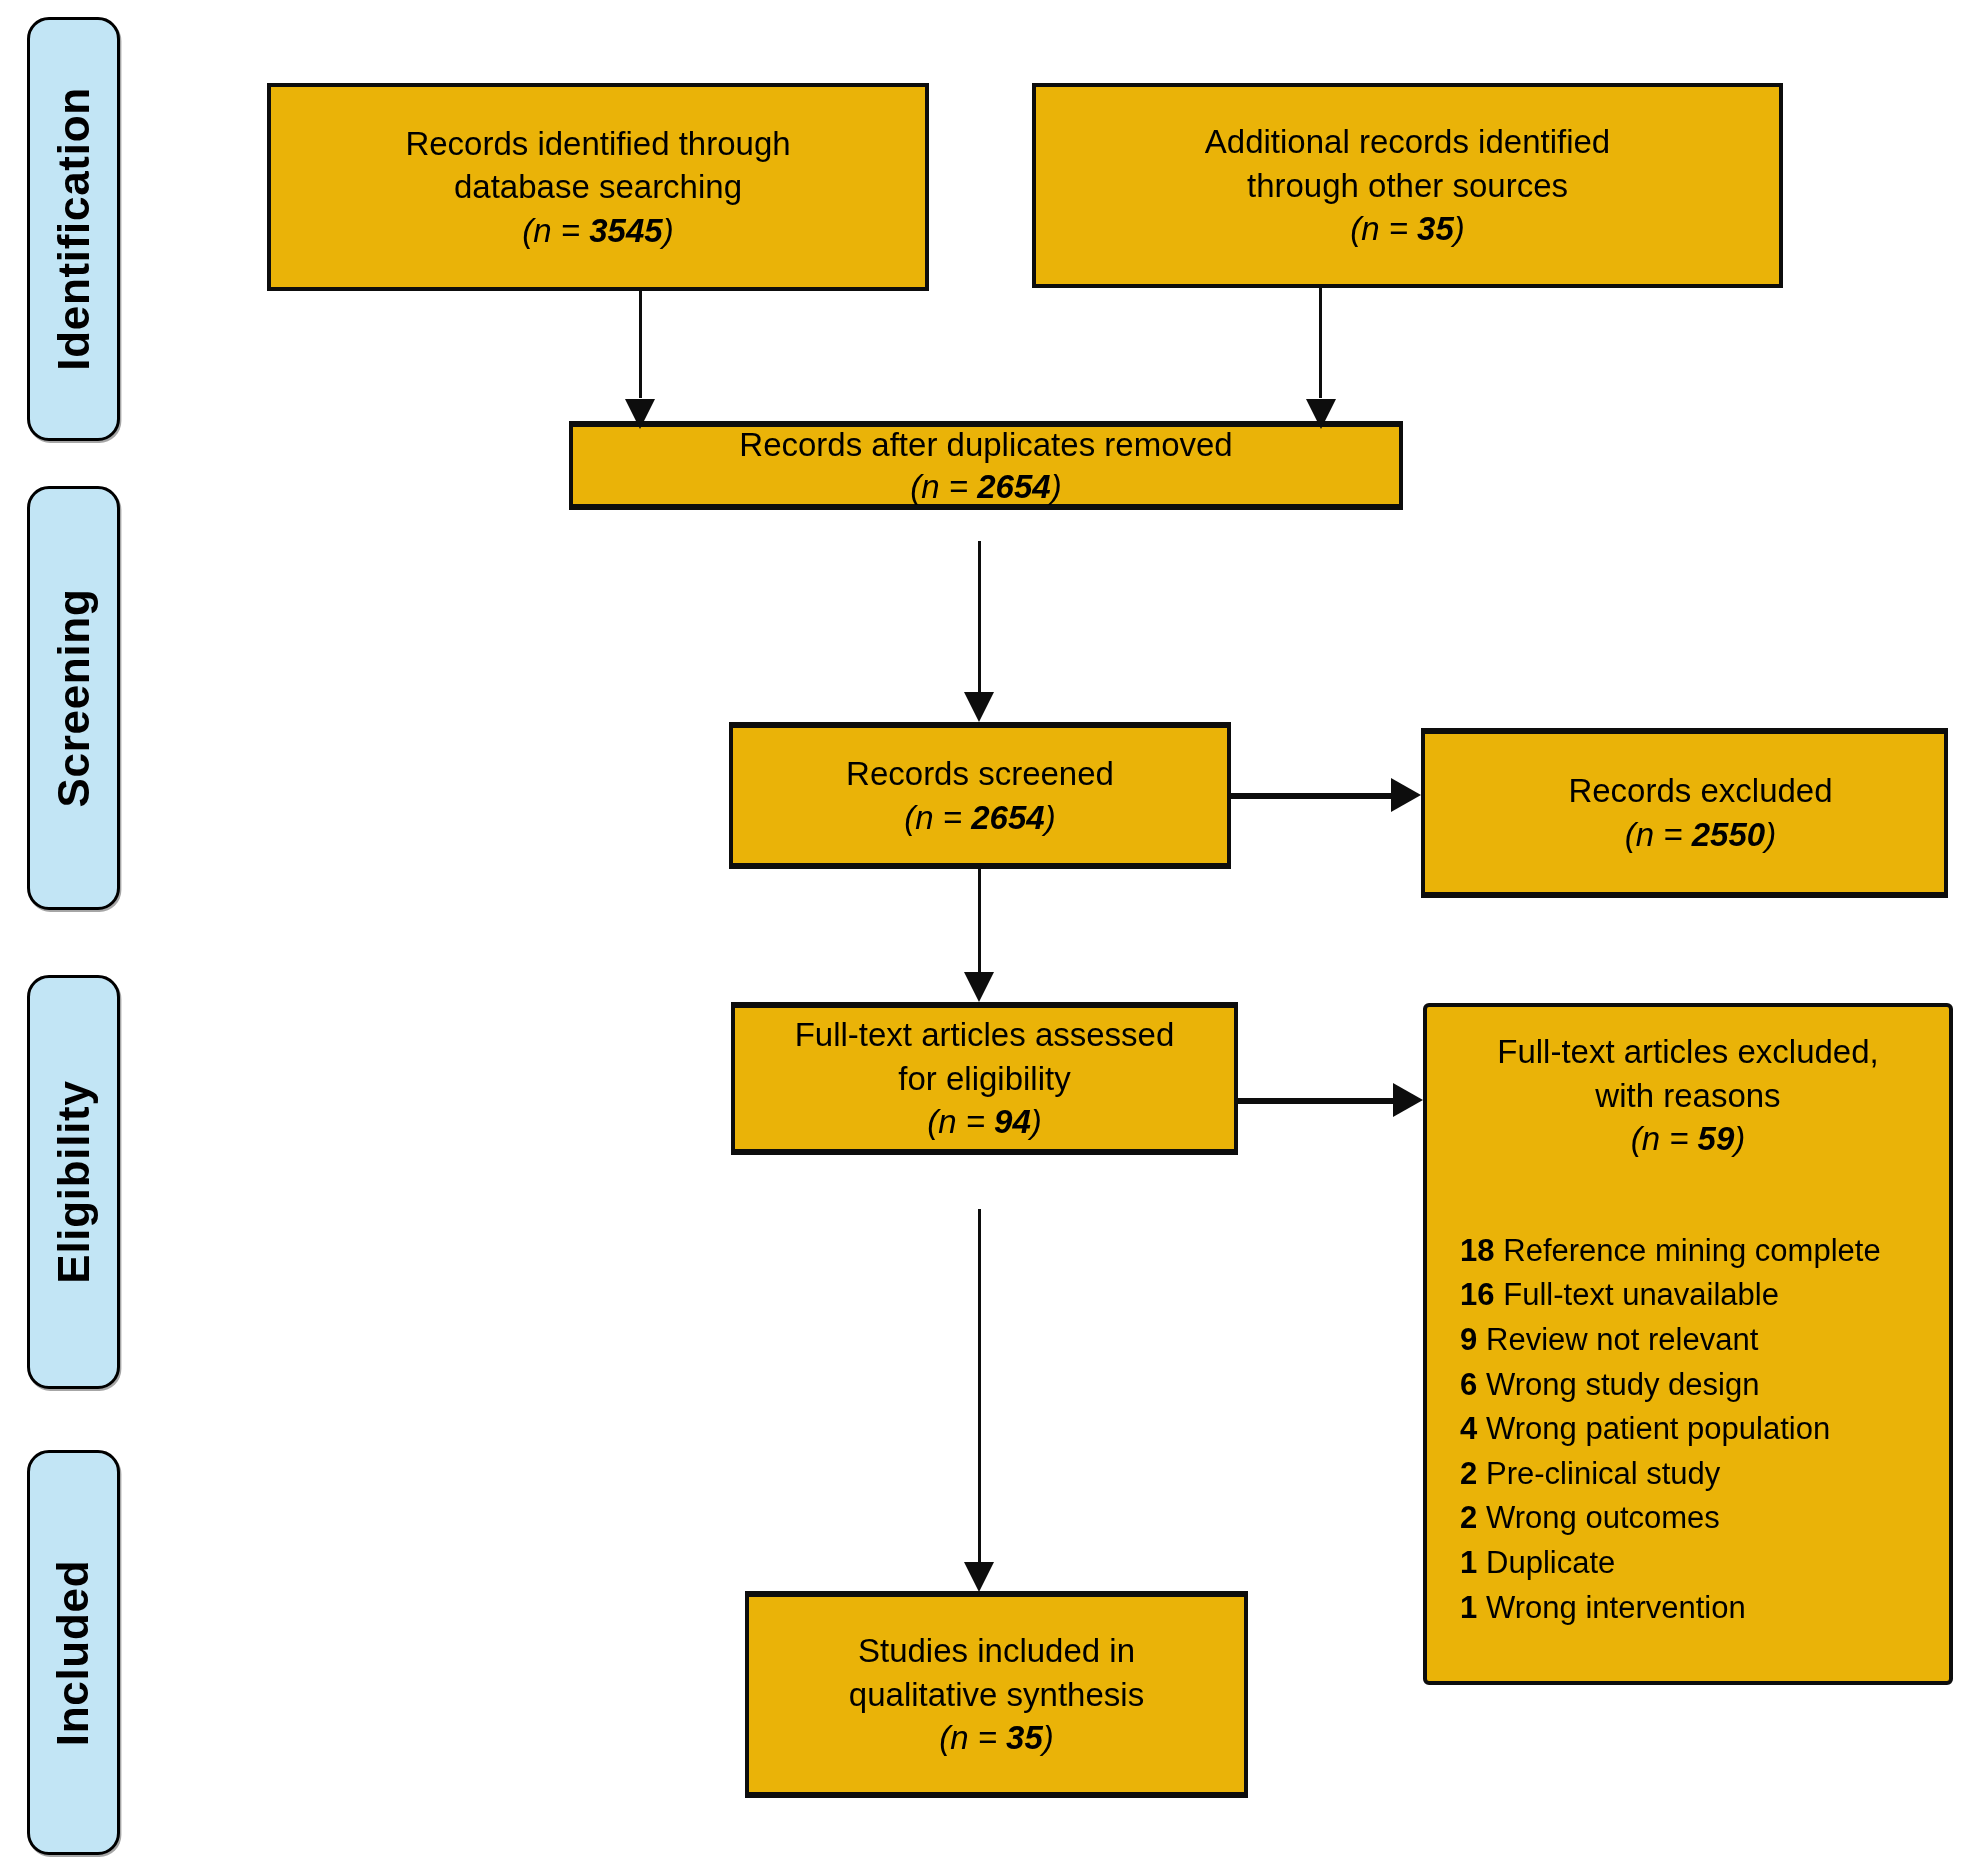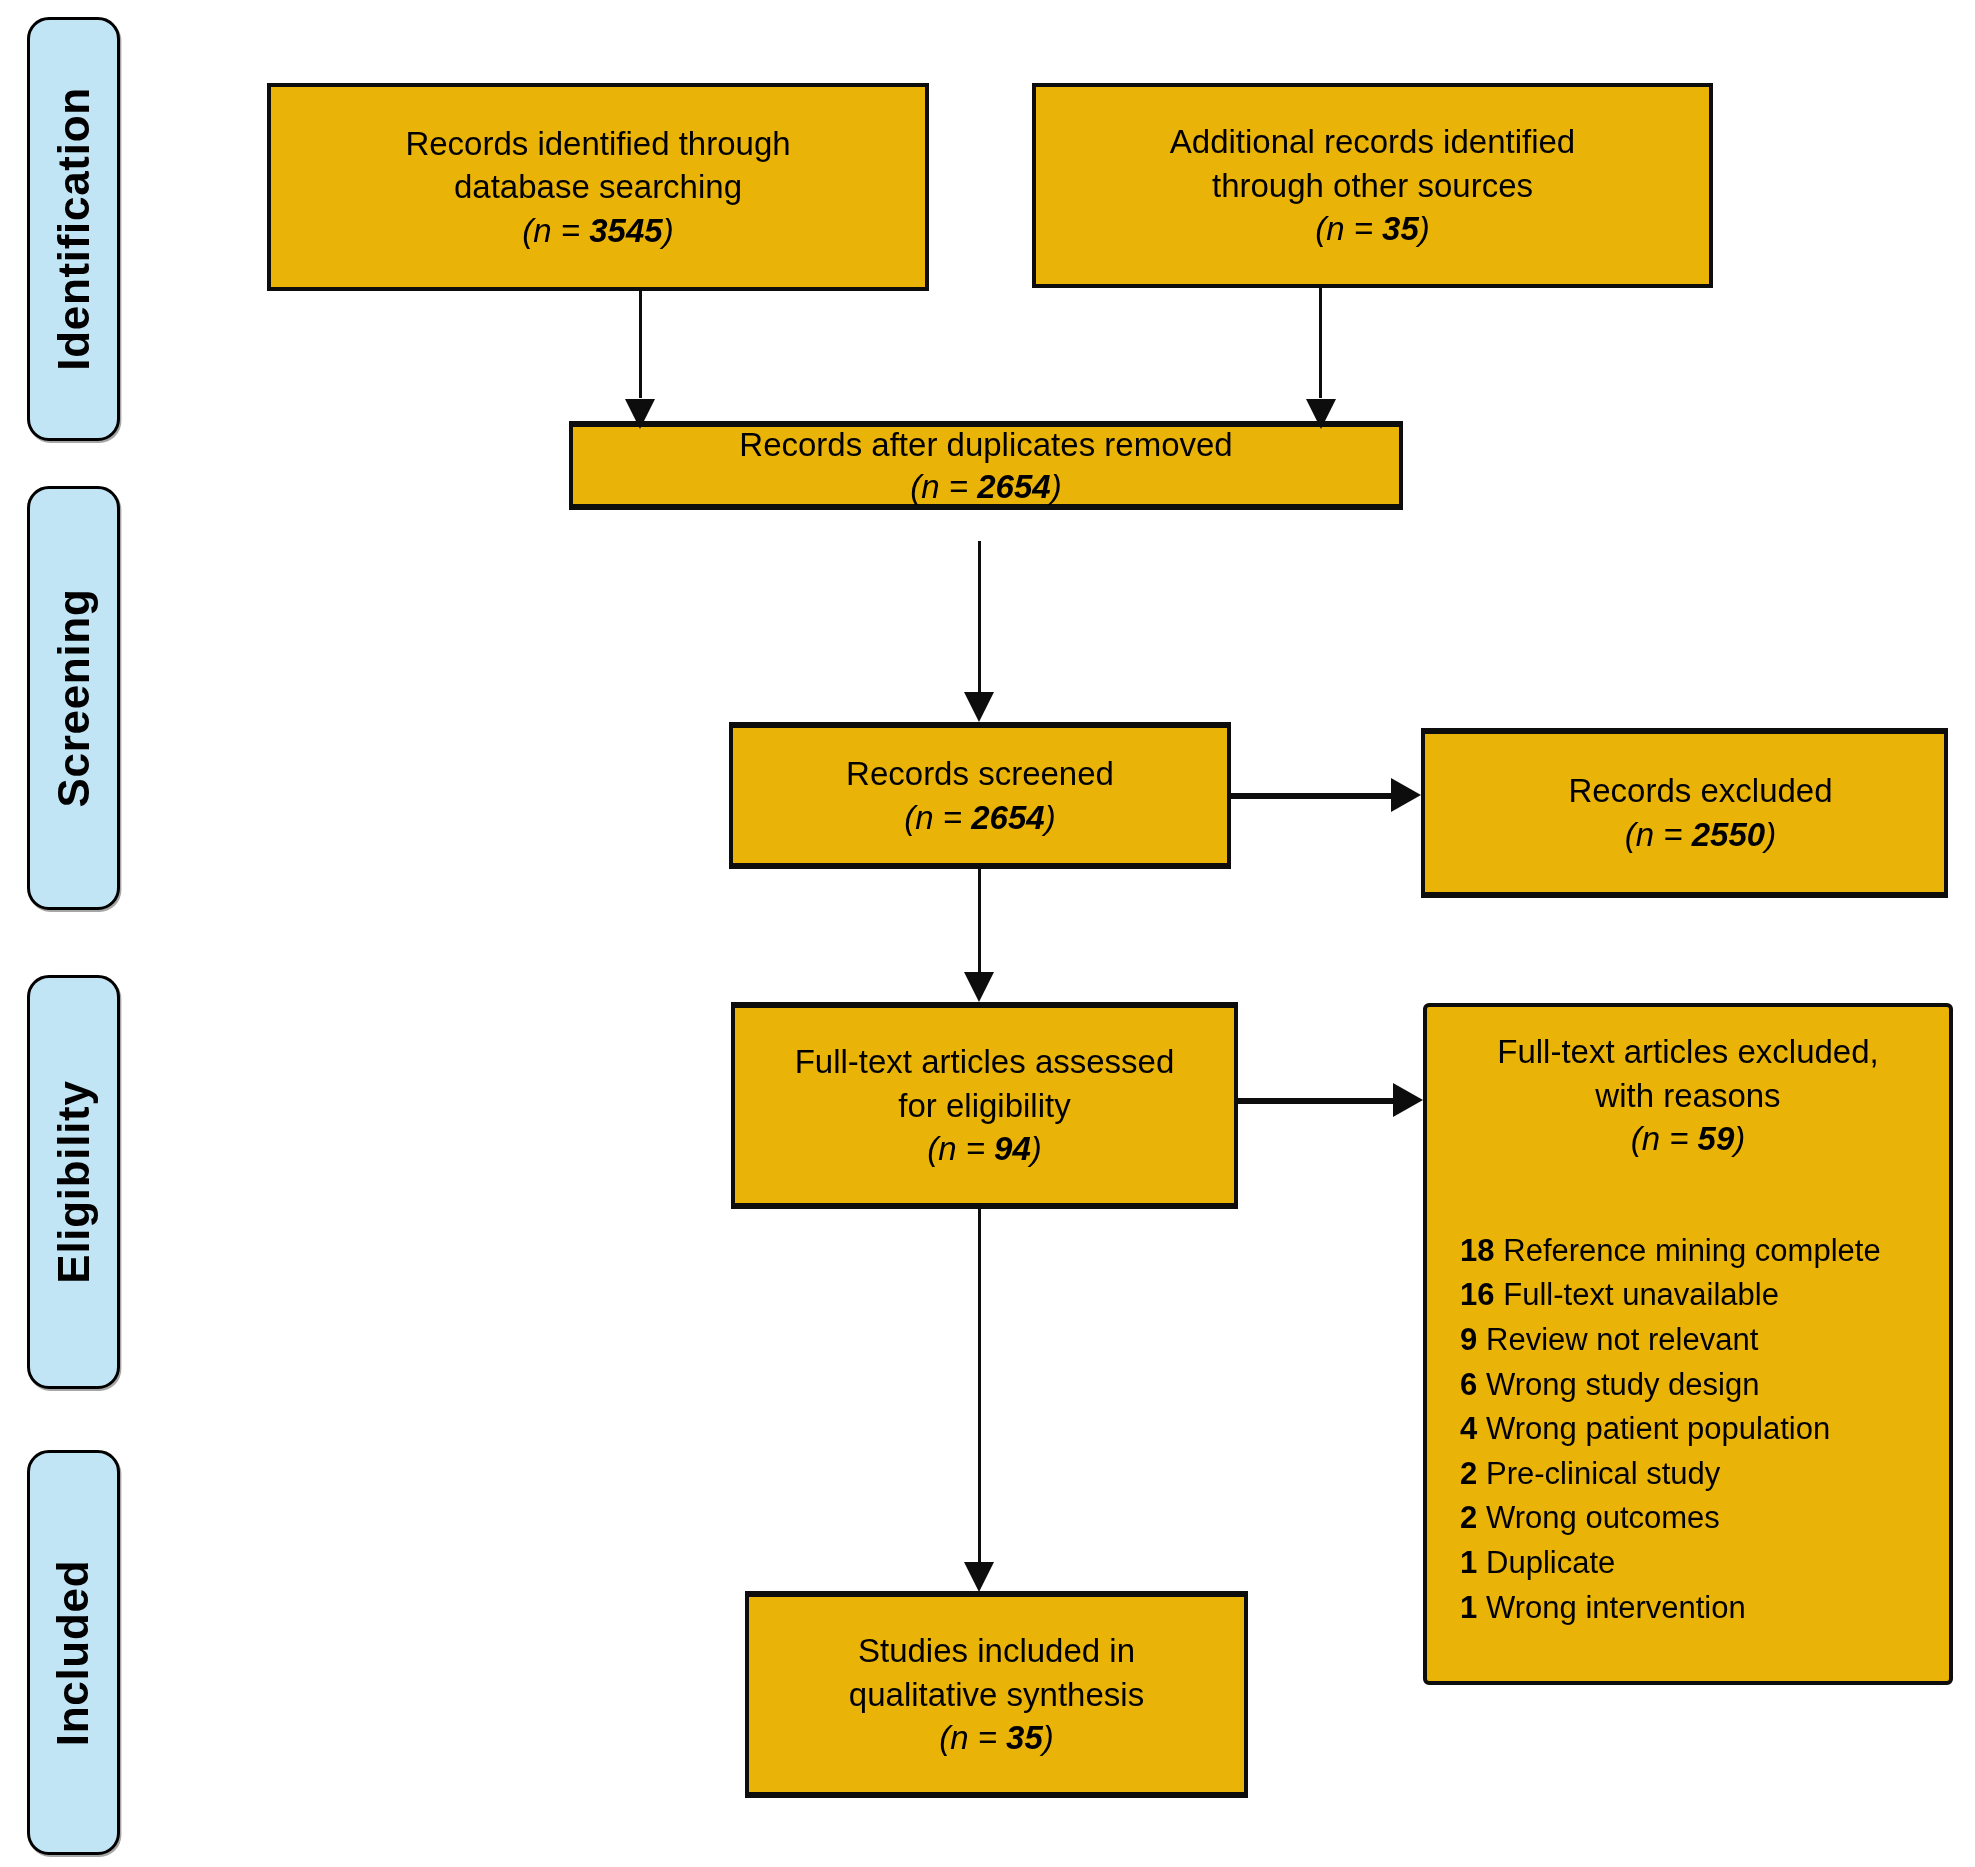--- a/index.html
+++ b/index.html
@@ -64,42 +64,42 @@
   <div class="stage" style="top:1450px;height:399px;">
     <span class="stage-label">Included</span>
   </div>
 
   <div class="fbox" style="left:267px;top:83px;width:662px;height:208px;">
     <div>Records identified through</div>
     <div>database searching</div>
     <div class="nline"><span>(n = </span><span class="nv">3545</span><span>)</span></div>
   </div>
 
-  <div class="fbox" style="left:1032px;top:83px;width:681px;height:205px;">
+  <div class="fbox" style="left:1032px;top:83px;width:751px;height:205px;">
     <div>Additional records identified</div>
     <div>through other sources</div>
     <div class="nline"><span>(n = </span><span class="nv">35</span><span>)</span></div>
   </div>
 
   <div class="fbox thick" style="left:569px;top:421px;width:834px;height:89px;line-height:1.25;">
     <div>Records after duplicates removed</div>
     <div class="nline"><span>(n = </span><span class="nv">2654</span><span>)</span></div>
   </div>
 
   <div class="fbox thick" style="left:729px;top:722px;width:502px;height:147px;">
     <div>Records screened</div>
     <div class="nline"><span>(n = </span><span class="nv">2654</span><span>)</span></div>
   </div>
 
   <div class="fbox thick" style="left:1421px;top:728px;width:527px;height:170px;padding-left:32px;">
     <div>Records excluded</div>
     <div class="nline"><span>(n = </span><span class="nv">2550</span><span>)</span></div>
   </div>
 
-  <div class="fbox thick" style="left:731px;top:1002px;width:507px;height:207px;">
+  <div class="fbox thick" style="left:731px;top:1002px;width:507px;height:153px;">
     <div>Full-text articles assessed</div>
     <div>for eligibility</div>
     <div class="nline"><span>(n = </span><span class="nv">94</span><span>)</span></div>
   </div>
 
   <div class="fbox gbox" style="left:1423px;top:1003px;width:530px;height:682px;border-radius:6px;">
     <div class="ghead">
       <div>Full-text articles excluded,</div>
       <div>with reasons</div>
       <div class="nline"><span>(n = </span><span class="nv">59</span><span>)</span></div>

